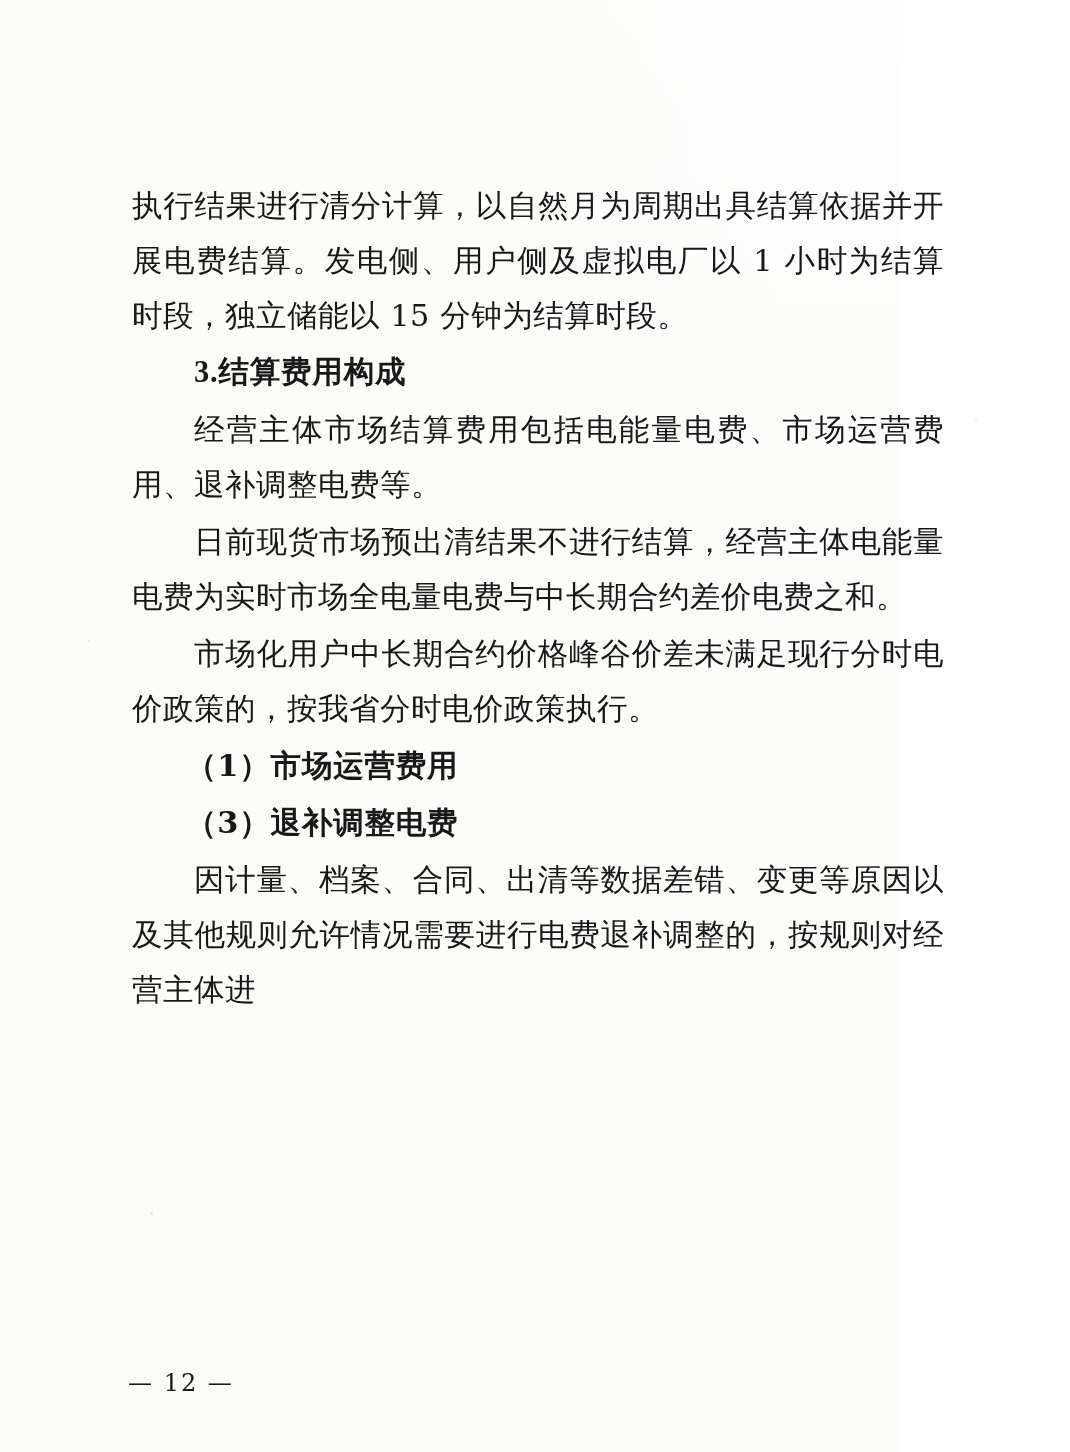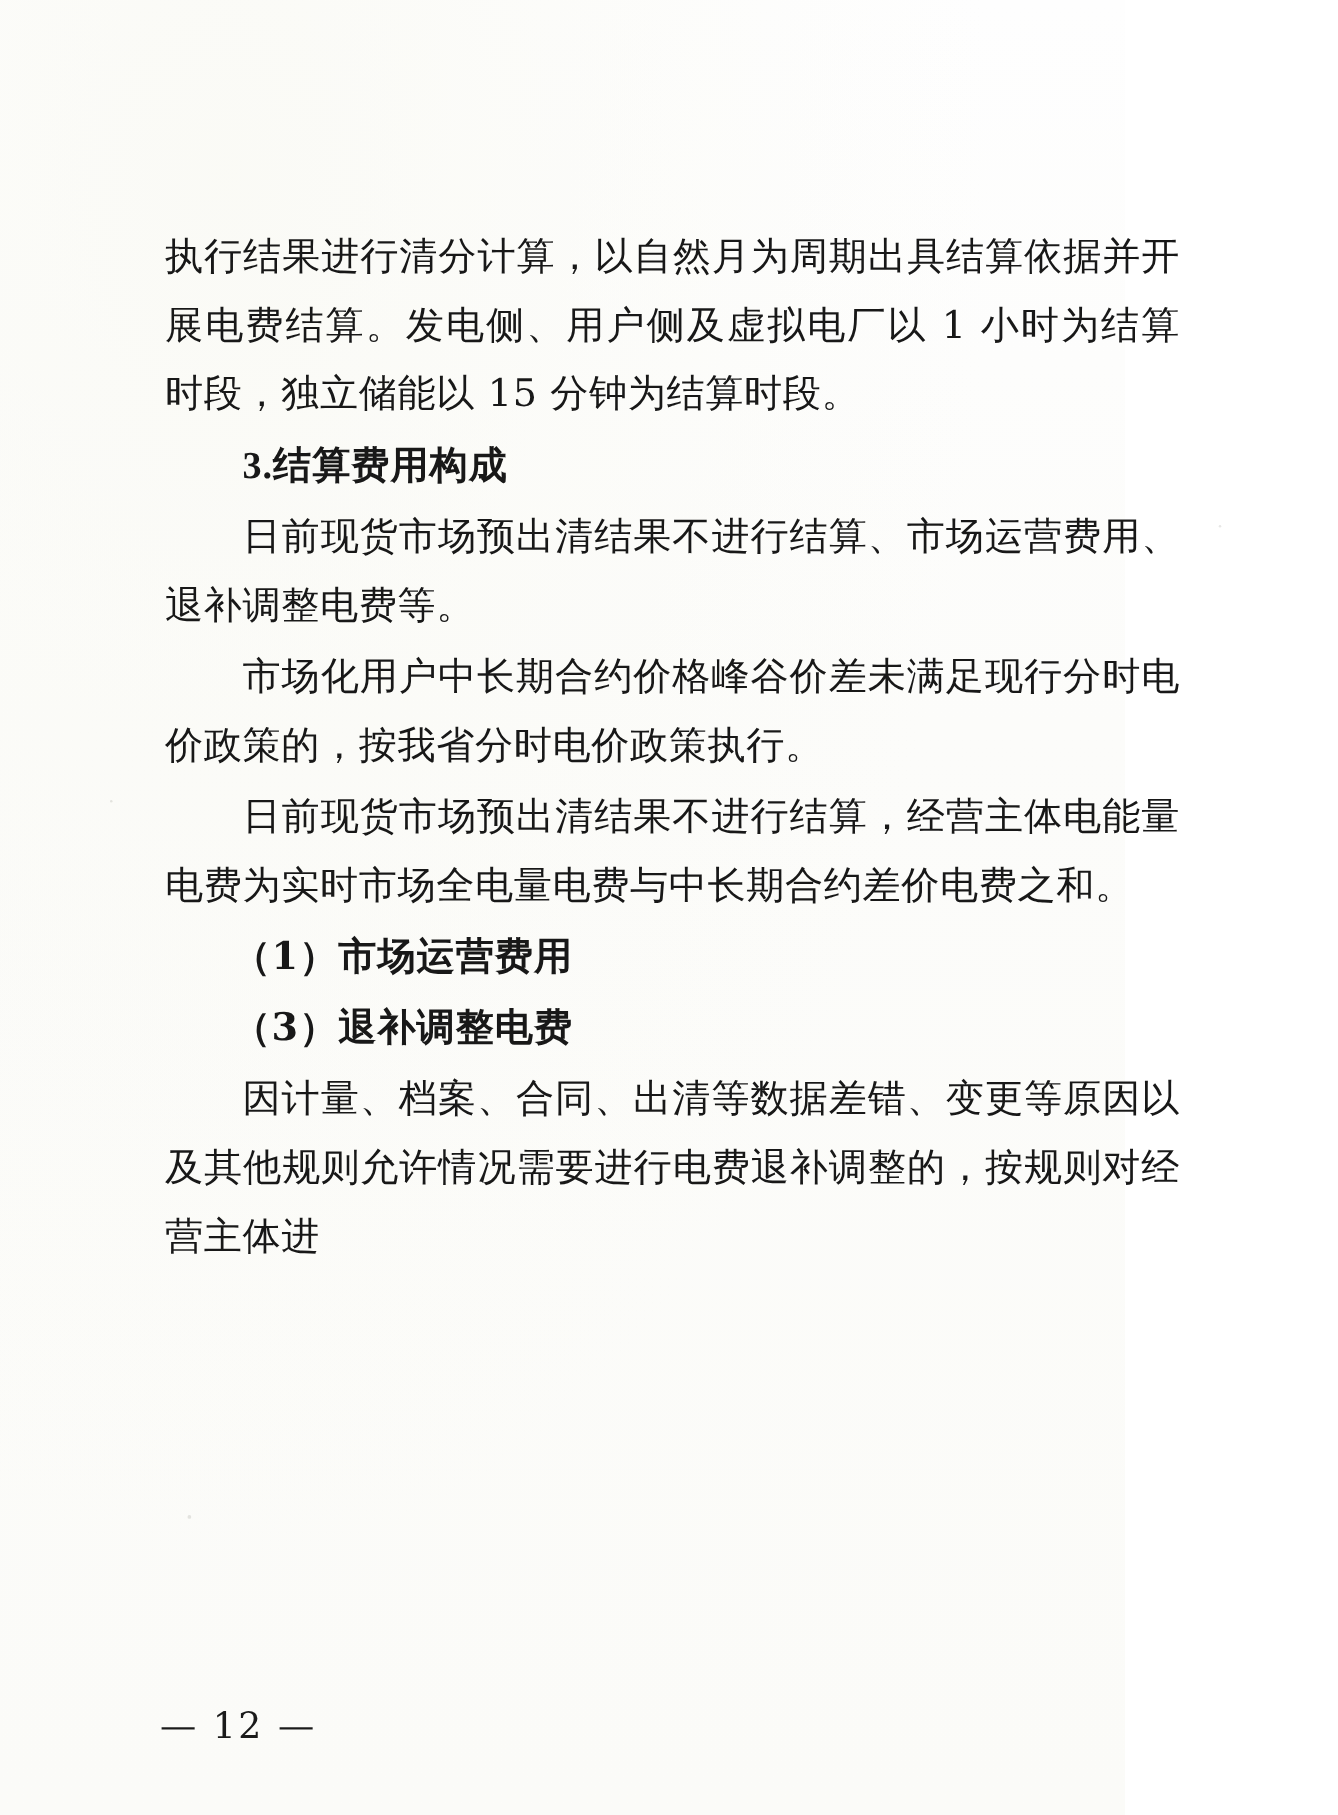--- a/index.html
+++ b/index.html
@@ -58,21 +58,21 @@
   }
   p.subheading {
     font-weight: 700;
     text-indent: 54px;
     letter-spacing: 0.8px;
   }
   .pagenum {
     position: absolute;
     left: 128px;
     bottom: 55px;
-    font-size: 29px;
+    font-size: 24px;
     letter-spacing: 2px;
     color: #1a1a1a;
     font-weight: 500;
   }
   
   .speckle {
     position: absolute;
     background: rgba(120,120,110,0.18);
     border-radius: 50%;
     pointer-events: none;
@@ -86,26 +86,26 @@
   <div class="speckle" style="left:150px; top:1212px; width:3px; height:3px;"></div>
   <div class="speckle" style="left:88px; top:640px; width:2px; height:2px;"></div>
   <div class="speckle" style="left:975px; top:420px; width:2px; height:2px;"></div>
 
   <div class="content">
 
     <p class="body">执行结果进行清分计算，以自然月为周期出具结算依据并开展电费结算。发电侧、用户侧及虚拟电厂以 1 小时为结算时段，独立储能以 15 分钟为结算时段。</p>
 
     <p class="heading">3.结算费用构成</p>
 
-    <p class="indent">日前现货市场预出清结果不进行结算、市场运营费用、退补调整电费等。</p>
+    <p class="indent">经营主体市场结算费用包括电能量电费、市场运营费用、退补调整电费等。</p>
 
 
+    <p class="indent">日前现货市场预出清结果不进行结算，经营主体电能量电费为实时市场全电量电费与中长期合约差价电费之和。</p>
+
     <p class="indent">市场化用户中长期合约价格峰谷价差未满足现行分时电价政策的，按我省分时电价政策执行。</p>
-
-    <p class="indent">日前现货市场预出清结果不进行结算，经营主体电能量电费为实时市场全电量电费与中长期合约差价电费之和。</p>
 
     <p class="subheading">（1）市场运营费用</p>
 
 
     <p class="subheading">（3）退补调整电费</p>
 
     <p class="indent">因计量、档案、合同、出清等数据差错、变更等原因以及其他规则允许情况需要进行电费退补调整的，按规则对经营主体进</p>
 
   </div>
 

